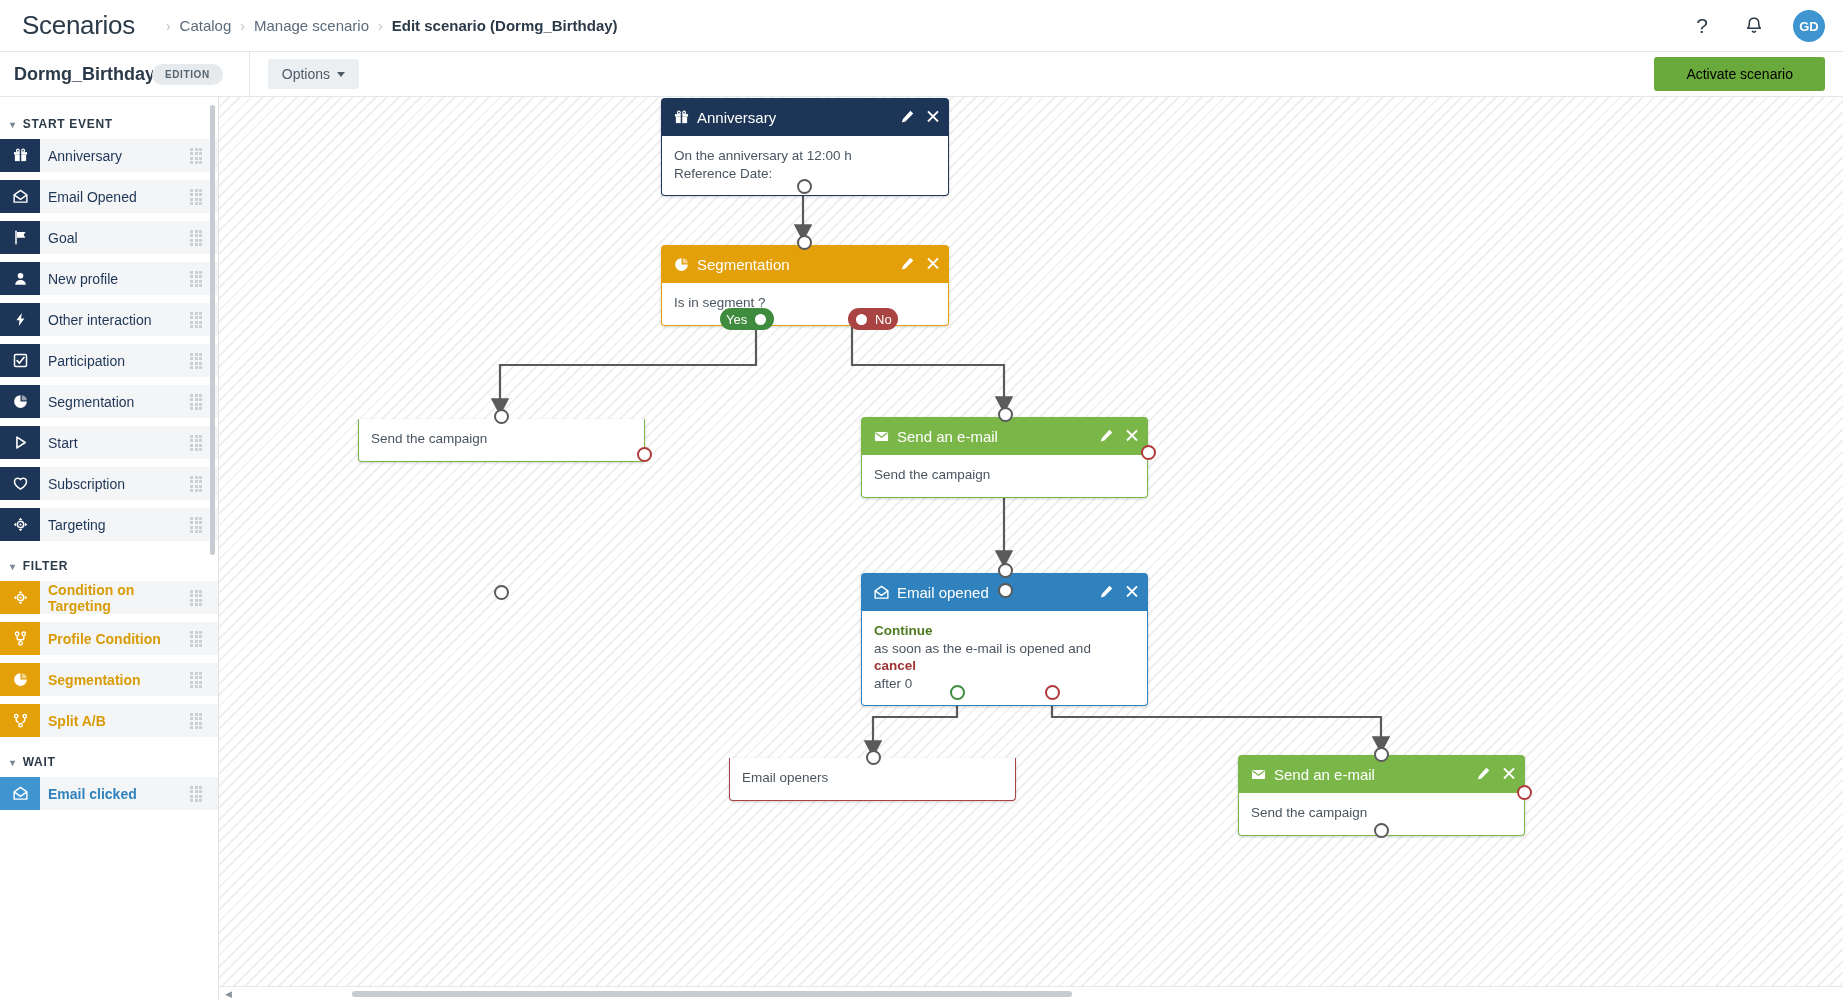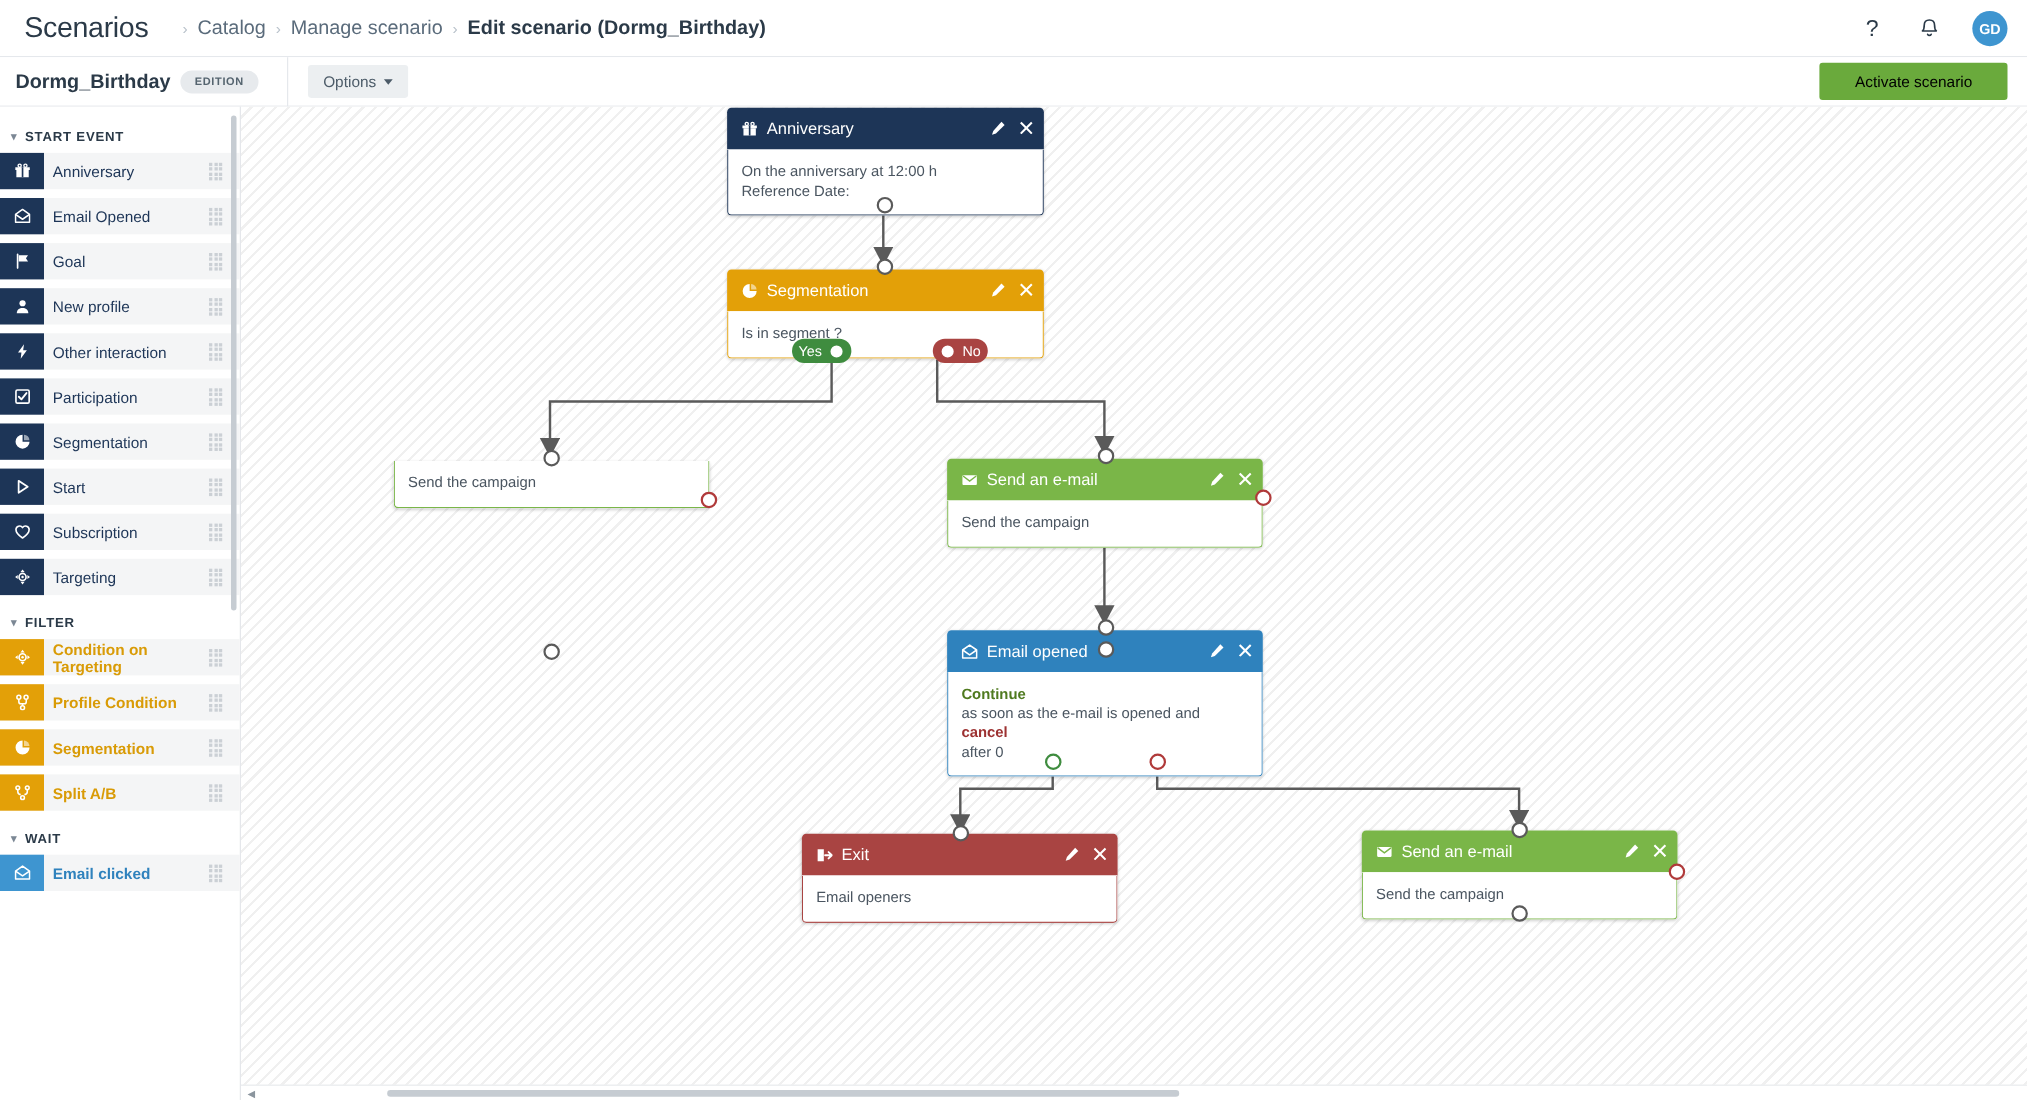--- a/index.html
+++ b/index.html
@@ -18,21 +18,21 @@
     border-bottom: 1px solid #e3e6ea;
     background: #fff;
     position: relative;
   }
   .app-title {
     font-size: 26px; font-weight: 400; color: #2b3a48;
     letter-spacing: -0.3px;
   }
   .breadcrumb { display: flex; align-items: center; margin-left: 22px; }
   .crumb-sep { color: #b9c2cb; font-size: 14px; margin: 0 9px; }
-  .crumb { font-size: 18px; color: #5a6b7b; }
+  .crumb { font-size: 15px; color: #5a6b7b; }
   .crumb.current { color: #2b3a48; font-weight: 700; }
   .topbar-right {
     position: absolute; right: 18px; top: 0; height: 52px;
     display: flex; align-items: center; gap: 26px;
   }
   .icon-btn { width: 26px; height: 26px; display:flex; align-items:center; justify-content:center; cursor:pointer; }
   .avatar {
     width: 32px; height: 32px; border-radius: 50%;
     background: #3e95d0; color: #fff;
     display: flex; align-items: center; justify-content: center;
@@ -45,21 +45,21 @@
     border-bottom: 1px solid #e3e6ea; background: #fff;
     position: relative;
   }
   .scenario-name {
     font-size: 18px; font-weight: 700; color: #2b3a48;
     padding-left: 14px; width: 140px;
   }
   .edition-badge {
     background: #e7eaed; color: #55646f;
     font-size: 10px; font-weight: 700; letter-spacing: .6px;
-    padding: 5px 13px; border-radius: 11px; margin-left: 24px;
+    padding: 5px 13px; border-radius: 11px; margin-left: 12px;
   }
   .subbar-divider { width:1px; height:45px; background:#e3e6ea; margin-left:26px; }
   .options-btn {
     margin-left: 18px;
     background: #eceff1; color: #4c5b68;
     font-size: 14px; padding: 7px 14px; border: none; border-radius: 3px;
     cursor: pointer; display: flex; align-items: center; gap: 7px;
   }
   .caret { width:0;height:0;border-left:4px solid transparent;border-right:4px solid transparent;border-top:5px solid #4c5b68; }
   .activate-btn {
@@ -723,37 +723,20 @@
             </span>
           </div>
           <div class="node-body">
             <div class="kw-continue">Continue</div>
             <div>as soon as the e-mail is opened and</div>
             <div class="kw-cancel">cancel</div>
             <div>after 0</div>
           </div>
         </div>
         <div class="node th-red" style="left:510px;top:661px;width:287px;">
-          <div class="node-head">
-            <span class="nh-icon">
-              <svg width="15" height="15" viewBox="0 0 16 16" fill="#fff">
-                <path d="M1.4 2.2h6v11.6h-6z"></path>
-                <path d="M8.6 8h6.2M12 4.9 15.2 8 12 11.1" fill="none" stroke="#fff" stroke-width="1.8" stroke-linecap="round" stroke-linejoin="round"></path>
-              </svg>
-            </span>
-            <span class="nh-title">Exit</span>
-            <span class="nh-actions">
-              <span><svg width="13" height="13" viewBox="0 0 16 16" fill="#fff">
-                  <path d="M11.6.9 15.1 4.4 5.4 14.1 1 15.5l1.4-4.4z"></path>
-                </svg></span>
-              <span><svg width="12" height="12" viewBox="0 0 16 16" fill="#fff">
-                  <path d="M2.2 1 8 6.8 13.8 1 15.6 2.8 9.8 8.6l5.8 5.8-1.8 1.8L8 10.4l-5.8 5.8L.4 14.4l5.8-5.8L.4 2.8z"></path>
-                </svg></span>
-            </span>
-          </div>
           <div class="node-body">
             <div>Email openers</div>
           </div>
         </div>
         <div class="node th-green" style="left:1019px;top:658px;width:287px;">
           <div class="node-head">
             <span class="nh-icon">
               <svg width="15" height="15" viewBox="0 0 16 16" fill="#fff">
                 <rect x="1" y="3.2" width="14" height="9.6" rx="1" fill="#fff"></rect>
                 <path d="M1.6 4 8 8.8 14.4 4" fill="none" stroke="#7ab648" stroke-width="1.4"></path>

